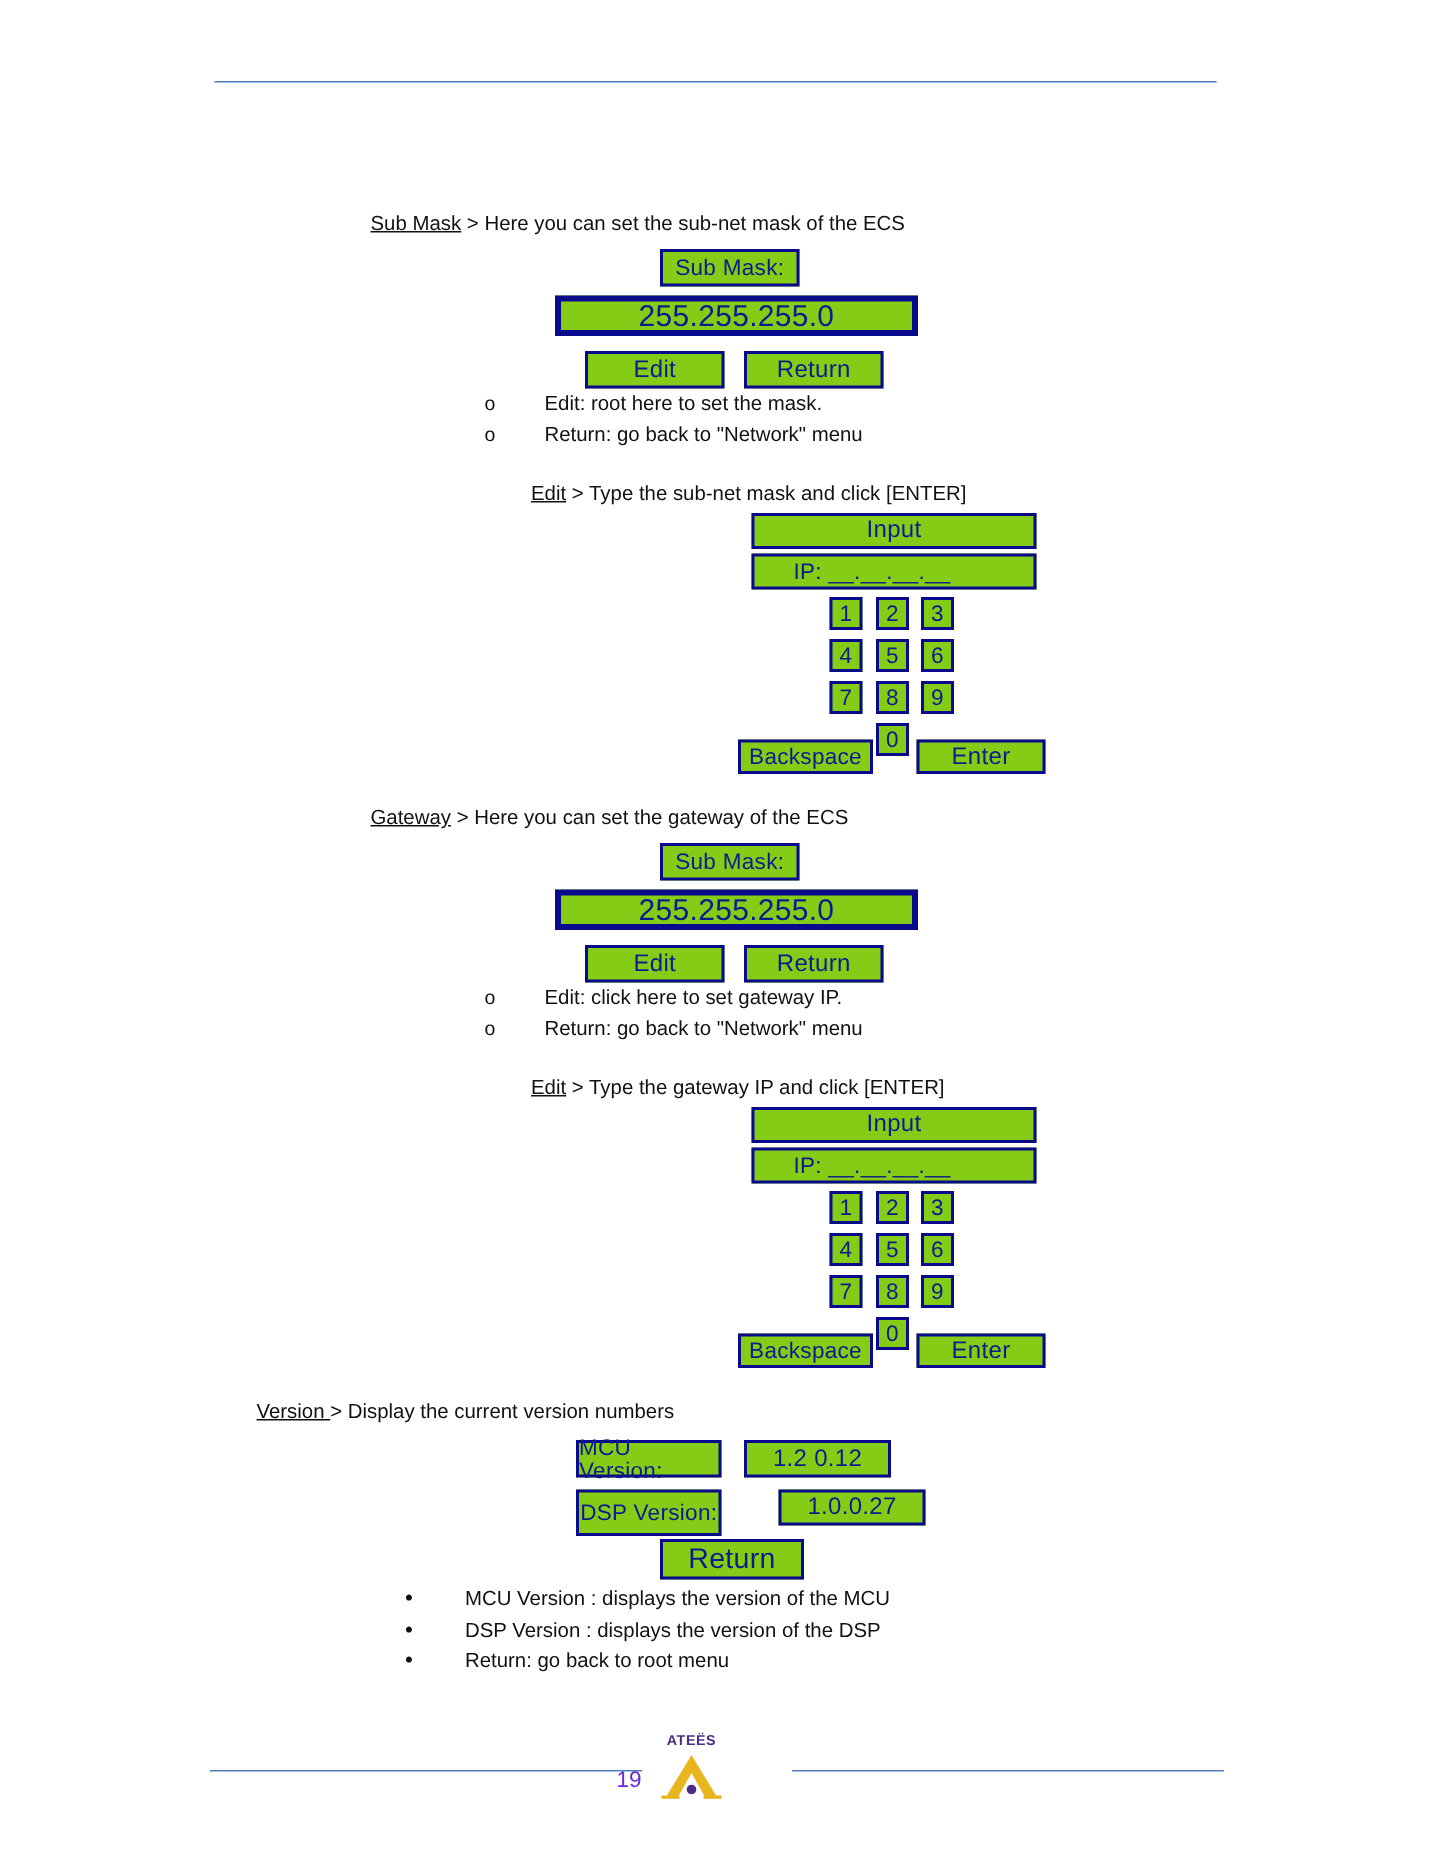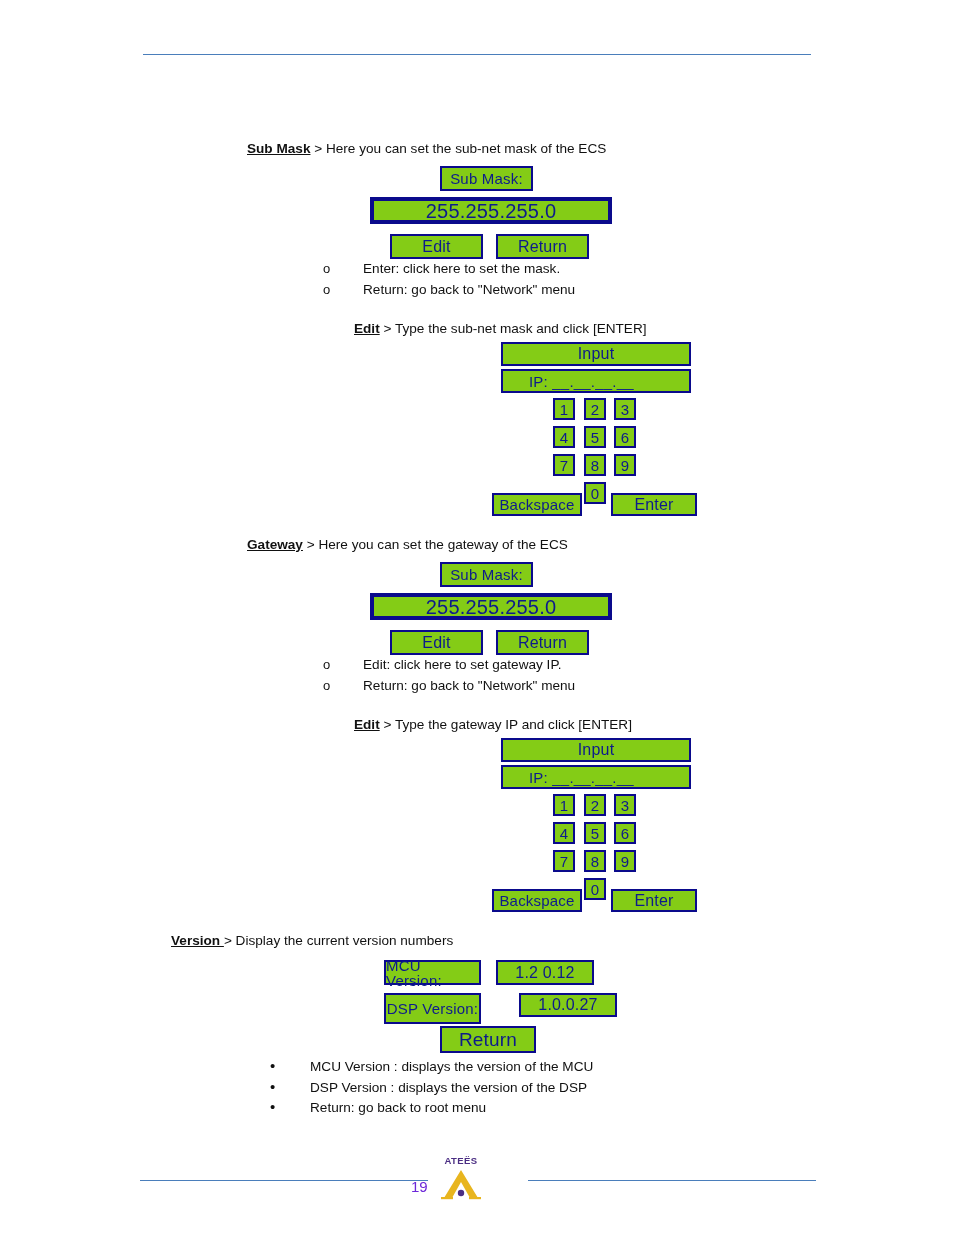--- a/index.html
+++ b/index.html
@@ -41,21 +41,21 @@
 
   
   .para {
     position: absolute;
     font-size: 13.6px;
     color: #111111;
     white-space: nowrap;
     line-height: 1.25;
   }
   .para b {
-    font-weight: bold;
+    font-weight: normal;
     text-decoration: underline;
   }
 
   .bullets {
     position: absolute;
     font-size: 13.6px;
     color: #111111;
   }
   .bullets .row {
     display: flex;
@@ -139,21 +139,21 @@
 <div class="w sm" style="left:440px; top:166px; width:93px; height:25px;">Sub Mask:</div>
 
 <div class="w lg thick" style="left:370px; top:197px; width:242px; height:27px;">255.255.255.0</div>
 
 <div class="w md" style="left:390px; top:234px; width:93px; height:25px;">Edit</div>
 <div class="w md" style="left:496px; top:234px; width:93px; height:25px;">Return</div>
 
 <div class="bullets" style="left:323px; top:261px;">
   <div class="row">
     <span class="mk">o</span>
-    <span>Enter: click here to set the mask.</span>
+    <span>Edit: root here to set the mask.</span>
   </div>
   <div class="row">
     <span class="mk">o</span>
     <span>Return: go back to "Network" menu</span>
   </div>
 </div>
 
 <div class="para" style="left:354px; top:321px;">
   <b>Edit</b><span> &gt; Type the sub-net mask and click [ENTER]</span>
 </div>

